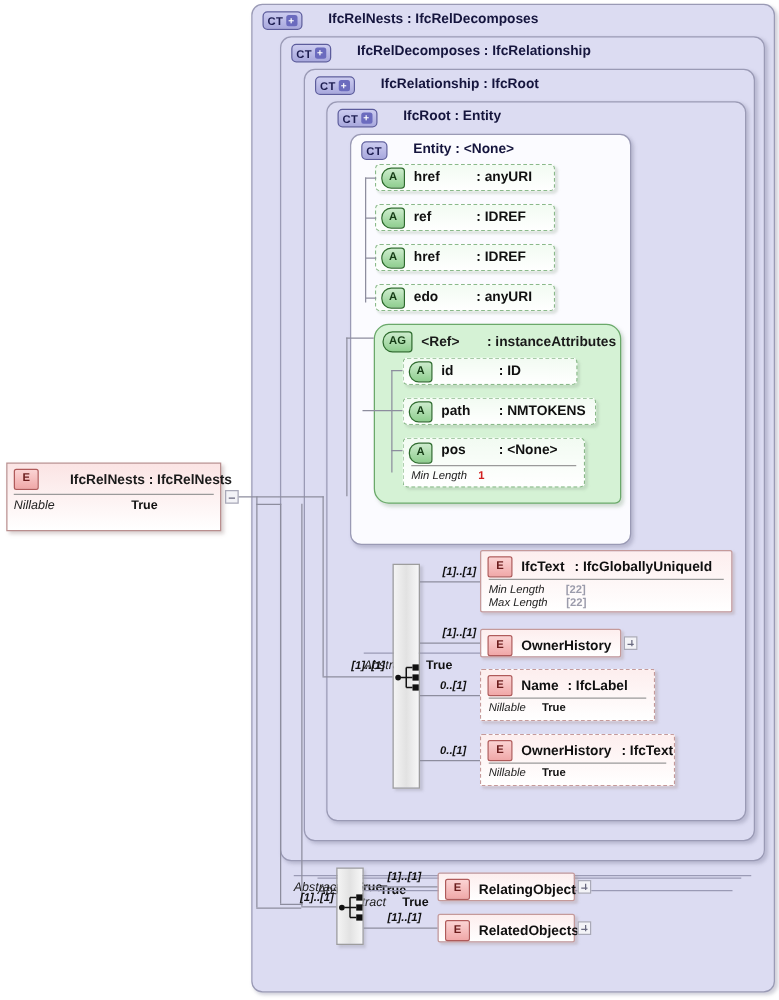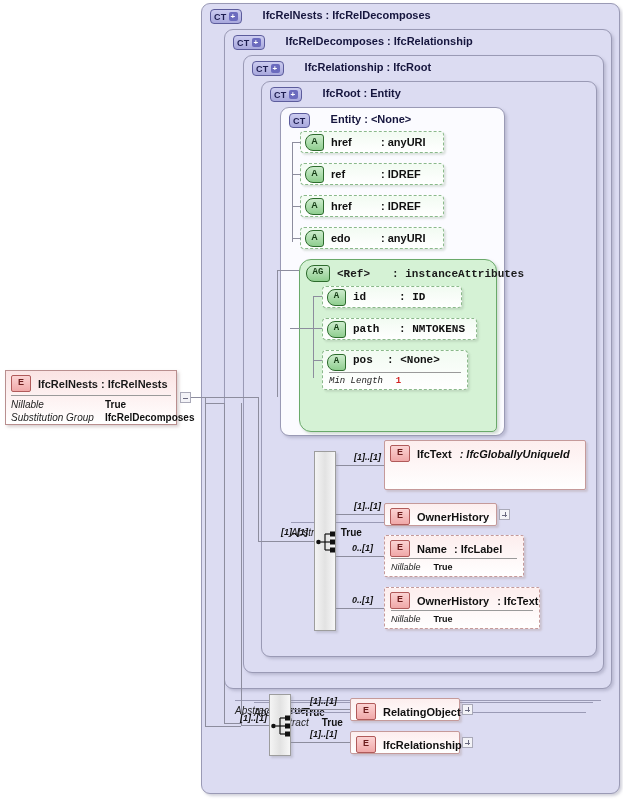--- a/index.html
+++ b/index.html
@@ -236,21 +236,21 @@
     <span class="a-badge">A</span>
     <span class="nm">href</span>
     <span class="ty" style="left:80px;">: IDREF</span>
   </div>
   <div class="attr" style="left:300px;top:227px;width:144px;height:22px;">
     <span class="a-badge">A</span>
     <span class="nm">edo</span>
     <span class="ty" style="left:80px;">: anyURI</span>
   </div>
 
-  <div class="attrgroup" style="left:299px;top:259px;width:198px;height:173px;font-family:Liberation Mono, monospace;">
+  <div class="attrgroup" style="left:299px;top:259px;width:198px;height:144px;">
     <div class="ag-head">
       <span class="ag-badge">AG</span>
       <span class="nm" style="font-size:11px;font-weight:bold;margin-left:7px;">&lt;Ref&gt;</span>
       <span class="nm" style="font-size:11px;font-weight:bold;margin-left:22px;">: instanceAttributes</span>
     </div>
 
     <div class="attr" style="left:22px;top:26px;width:140px;height:22px;">
       <span class="a-badge">A</span>
       <span class="nm">id</span>
       <span class="ty" style="left:76px;">: ID</span>
@@ -258,21 +258,21 @@
 
     <div class="attr" style="left:22px;top:58px;width:155px;height:22px;">
       <span class="a-badge">A</span>
       <span class="nm">path</span>
       <span class="ty" style="left:76px;">: NMTOKENS</span>
     </div>
 
     <div class="attr" style="left:22px;top:90px;width:146px;height:40px;align-items:flex-start;padding-top:3px;">
       <span class="a-badge">A</span>
       <span class="nm">pos</span>
-      <span class="ty" style="left:64px;top:3px;">: &lt;None&gt;</span>
+      <span class="ty" style="left:76px;top:3px;">: &lt;None&gt;</span>
       <div class="facets" style="top:21px;">
         <div class="facet">
           <span class="k">Min Length</span>
           <span class="v red">1</span>
         </div>
       </div>
     </div>
   </div>
 
   <div class="seq" style="left:314px;top:451px;width:22px;height:180px;">
@@ -286,21 +286,31 @@
       <rect x="15" y="79.5" width="5" height="5" fill="#111"></rect>
       <rect x="15" y="87.5" width="5" height="5" fill="#111"></rect>
       <rect x="15" y="95.5" width="5" height="5" fill="#111"></rect>
     </svg>
   </div>
 
   <div class="elem" style="left:384px;top:440px;width:202px;height:50px;">
     <div class="ehead">
       <span class="e-badge">E</span>
       <span class="enm">IfcText</span>
-      <span class="enm" style="margin-left:8px;font-style:italic;">: IfcGloballyUniqueId</span>
+      <span class="enm" style="margin-left:8px;">: IfcGloballyUniqueId</span>
+    </div>
+    <div class="facets" style="top:22px;">
+      <div class="facet">
+        <span class="k">Min Length</span>
+        <span class="v grey" style="margin-left:14px;">[22]</span>
+      </div>
+      <div class="facet">
+        <span class="k">Max Length</span>
+        <span class="v grey" style="margin-left:12px;">[22]</span>
+      </div>
     </div>
   </div>
 
   <div class="elem" style="left:384px;top:503px;width:113px;height:23px;">
     <div class="ehead">
       <span class="e-badge">E</span>
       <span class="enm">OwnerHistory</span>
     </div>
   </div>
   <div class="exp" style="left:499px;top:509px;"></div>
@@ -351,38 +361,34 @@
     <div class="ehead">
       <span class="e-badge">E</span>
       <span class="enm">RelatingObject</span>
     </div>
   </div>
   <div class="exp" style="left:462px;top:704px;"></div>
 
   <div class="elem" style="left:350px;top:731px;width:110px;height:23px;">
     <div class="ehead">
       <span class="e-badge">E</span>
-      <span class="enm">IfcRelationship</span>
+      <span class="enm">RelatedObjects</span>
     </div>
   </div>
   <div class="exp" style="left:462px;top:737px;"></div>
 
   <div class="rootelem" style="left:5px;top:370px;width:172px;height:55px;">
     <div style="position:absolute;left:5px;top:4px;display:flex;align-items:center;">
       <span class="e-badge">E</span>
-      <span style="font-size:11px;font-weight:bold;margin-left:7px;white-space:nowrap;">IfcRelNests : IfcRelNests</span>
+      <span style="font-size:11px;font-weight:bold;margin-left:25px;white-space:nowrap;">IfcRelNests : IfcRelNests</span>
     </div>
     <div class="facets" style="top:24px;left:5px;right:5px;">
       <div class="facet" style="height:13px;line-height:13px;">
         <span class="k" style="font-size:10px;">Nillable</span>
         <span class="v blk" style="font-size:10px;position:absolute;left:88px;">True</span>
-      </div>
-      <div class="facet" style="height:13px;line-height:13px;">
-        <span class="k" style="font-size:10px;">Substitution Group</span>
-        <span class="v blk" style="font-size:10px;position:absolute;left:88px;">IfcRelDecomposes</span>
       </div>
     </div>
   </div>
   <div class="exp minus" style="left:180px;top:392px;"></div>
 
   <div class="ln lnh gray" style="left:191px;top:397px;width:14px;"></div>
 
   <div class="ln lnv gray" style="left:205px;top:397px;height:329px;"></div>
   <div class="ln lnh gray" style="left:205px;top:726px;width:36px;"></div>
 

